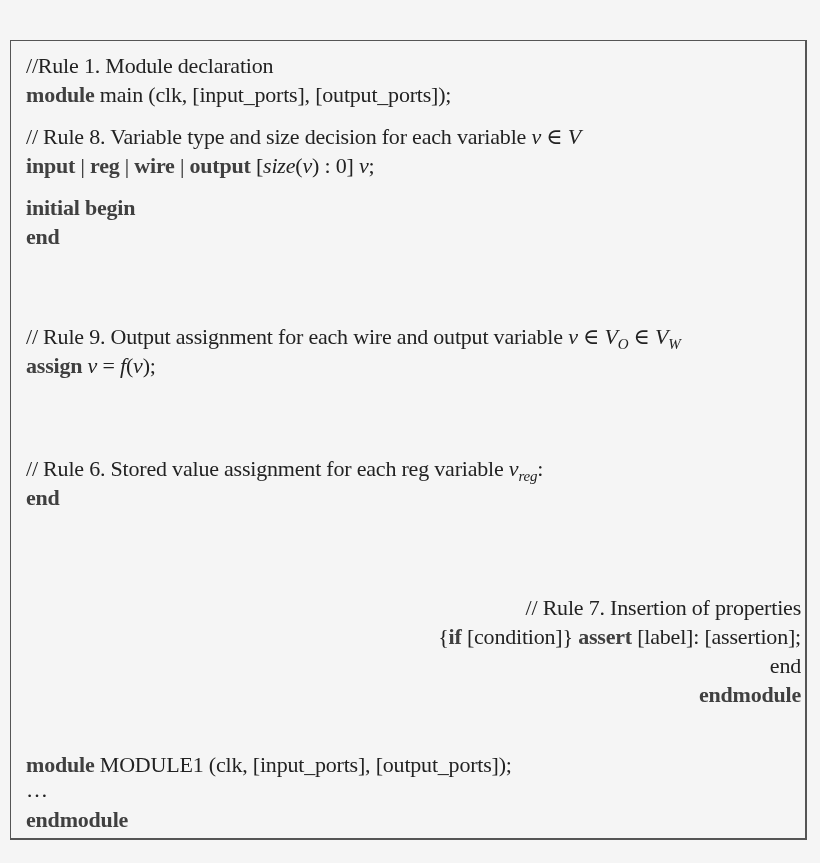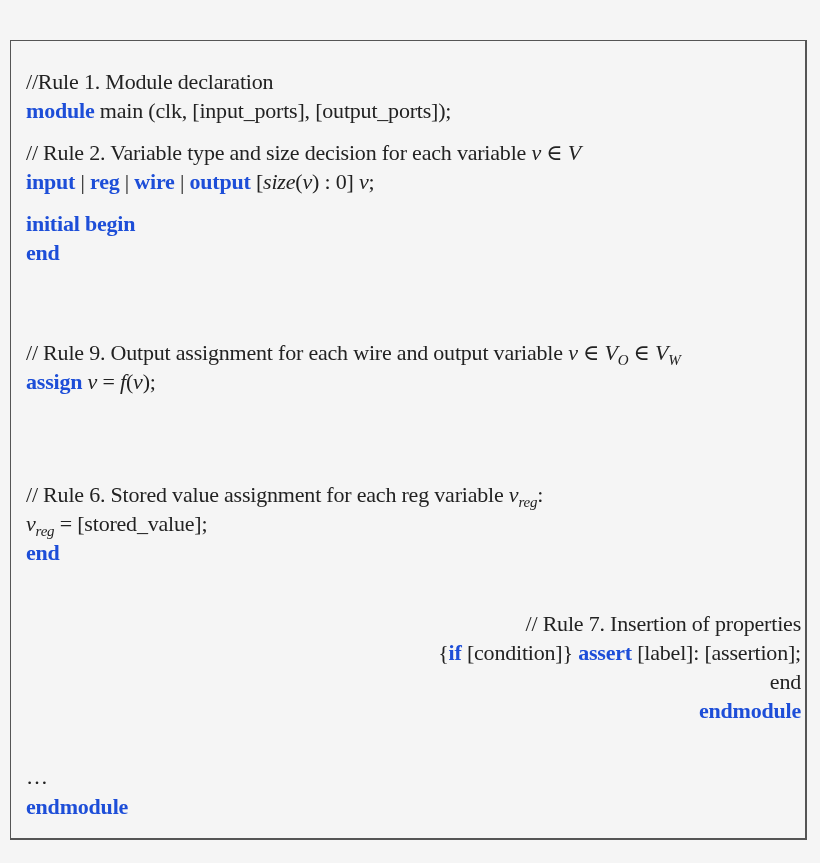--- a/index.html
+++ b/index.html
@@ -6,66 +6,66 @@
   body {
     width:820px; height:863px; background:#f5f5f5; position:relative; overflow:hidden;
     font-family:"Liberation Serif", "DejaVu Serif", serif; color:#222;
   }
   .box {
     position:absolute; left:10px; top:40px; width:797px; height:800px;
     border:1px solid #555; border-bottom:2px solid #555; border-right:2px solid #555;
     box-sizing:border-box; background:#f5f5f5;
   }
   .rule {
-    position:absolute; left:15px; right:4px;margin-top:16px;
+    position:absolute; left:15px; right:4px;
   }
   .line {
     font-size:22px; line-height:29px; height:29px; white-space:nowrap; letter-spacing:-0.2px;
   }
-  b { font-weight:bold; color:#1d4ed8; }
+  b { font-weight:bold; color:#404040; }
   i { font-style:italic; }
   sub { font-size:15px; vertical-align:-5px; line-height:0; font-style:italic; }
 </style>
 </head>
 <body>
 
 <div class="box">
 
   <div class="rule" style="top:10px;">
     <div class="line">//Rule 1. Module declaration</div>
     <div class="line"><b>module</b><span> main (clk, [input_ports], [output_ports]);</span></div>
   </div>
 
   <div class="rule" style="top:81px;">
-    <div class="line"><span>// Rule 2. Variable type and size decision for each variable </span><i>v</i><span> ∈ </span><i>V</i></div>
+    <div class="line"><span>// Rule 8. Variable type and size decision for each variable </span><i>v</i><span> ∈ </span><i>V</i></div>
     <div class="line"><b>input</b><span> | </span><b>reg</b><span> | </span><b>wire</b><span> | </span><b>output</b><span> [</span><i>size</i><span>(</span><i>v</i><span>) : 0] </span><i>v</i><span>;</span></div>
   </div>
 
   <div class="rule" style="top:152px;">
     <div class="line"><b>initial begin</b></div>
     <div class="line"><b>end</b></div>
   </div>
 
   <div class="rule" style="top:281px;">
     <div class="line"><span>// Rule 9. Output assignment for each wire and output variable </span><i>v</i><span> ∈ </span><i>V</i><sub>O</sub><span> ∈ </span><i>V</i><sub>W</sub></div>
     <div class="line"><b>assign</b> <i>v</i><span> = </span><i>f</i><span>(</span><i>v</i><span>);</span></div>
   </div>
 
 
-  <div class="rule" style="top:423px;">
+  <div class="rule" style="top:413px;">
     <div class="line"><span>// Rule 6. Stored value assignment for each reg variable </span><i>v</i><sub>reg</sub><span>:</span></div>
-    <div class="line"><i>v</i><sub>reg</sub><span> = [stored_value];</span></div>
     <div class="line"><b>end</b></div>
   </div>
 
   <div class="rule" style="top:552px;text-align:right;">
     <div class="line">// Rule 7. Insertion of properties</div>
     <div class="line"><span>{</span><b>if</b><span> [condition]} </span><b>assert</b><span> [label]: [assertion];</span></div>
     <div class="line">end</div>
     <div class="line"><b>endmodule</b></div>
   </div>
 
   <div class="rule" style="top:709px;">
+    <div class="line"><b>module</b><span> MODULE1 (clk, [input_ports], [output_ports]);</span></div>
     <div class="line" style="line-height:22px;height:26px;">…</div>
     <div class="line"><b>endmodule</b></div>
   </div>
 
 </div>
 
 </body></html>

